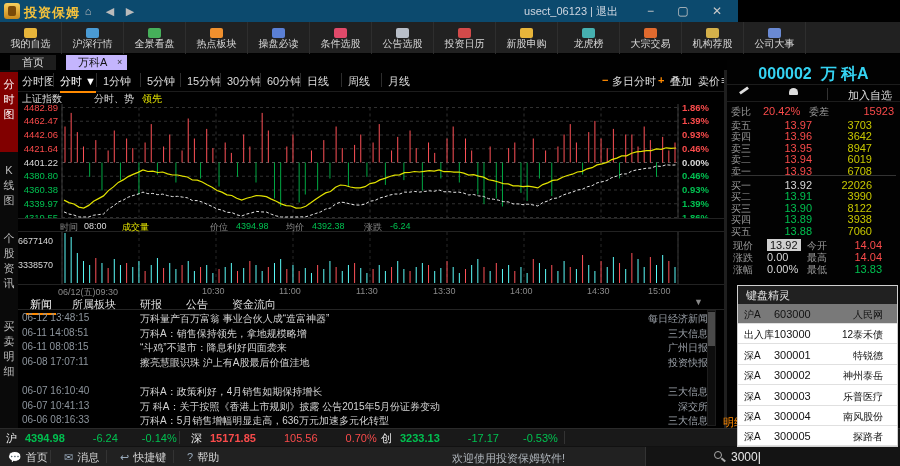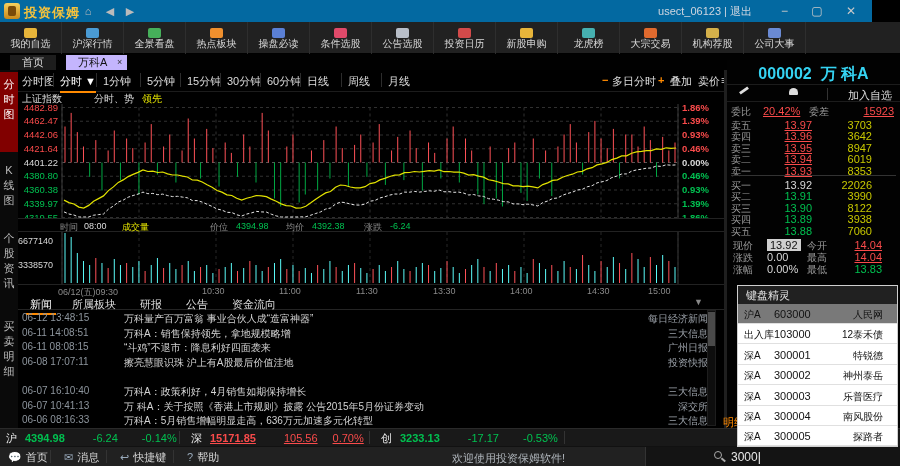--- a/index.html
+++ b/index.html
@@ -1,20 +1,20 @@
 <!DOCTYPE html>
 <html><head>
 <meta charset="utf-8">
 <style>
 * { margin:0; padding:0; box-sizing:border-box; }
 html,body { width:900px; height:466px; overflow:hidden; background:#000; font-family:"Liberation Sans",sans-serif; }
 #app { position:relative; width:900px; height:466px; background:#000; font-size:11px; color:#ccc; }
 .abs { position:absolute; }
 
-#titlebar { left:0; top:0; width:872px; height:22px; background:#0369a1; }
+#titlebar { left:0; top:0; width:738px; height:22px; background:#0c4a6e; }
 #logo { left:4px; top:3px; width:16px; height:16px; background:linear-gradient(#f7d05e,#c8881a); border-radius:3px; }
 #logo:after { content:""; position:absolute; left:4px; top:3px; width:8px; height:10px; background:#7a4a08; border-radius:2px; }
 #brand { left:24px; top:4px; color:#f5c23c; font-weight:bold; font-size:13px; letter-spacing:1px; }
 .navbtn { top:3px; width:16px; height:16px; color:#bbb; text-align:center; line-height:16px; font-size:11px; }
 #menu { left:140px; top:0; height:22px; display:flex; }
 .menuitem { height:22px; line-height:22px; padding:0 10px; color:#c9c9c9; font-size:11px; margin-right:2px; }
 .menuitem.active { background:#006fd8; color:#fff; }
 #userinfo { right:120px; top:4px; color:#cfd6e0; font-size:11px; }
 #winbtns { right:6px; top:4px; color:#c9c9c9; font-size:12px; letter-spacing:10px; }
 
@@ -51,40 +51,40 @@
 #volpane { left:18px; top:232px; width:706px; height:52px; }
 #timeaxis { left:18px; top:284px; width:706px; height:12px; border-top:1px solid #222; }
 .tl { top:1px; font-size:9px; color:#8a8a8a; white-space:nowrap; }
 
 #newstabs { left:18px; top:296px; width:706px; height:14px; border-bottom:1px solid #242424; }
 .ntab { top:1px; font-size:11px; color:#ddd; white-space:nowrap; }
 .ntab.active { color:#fff; border-bottom:2px solid #ff8a00; padding:0 4px 1px 4px; }
 #newslist { left:18px; top:310px; width:706px; height:118px; }
 .nrow { left:0; width:690px; height:14px; }
 .ntime { position:absolute; left:4px; top:1px; color:#8d959d; font-size:10px; }
-.ntitle { position:absolute; left:106px; top:1px; color:#d4d4d4; font-size:10px; width:470px; overflow:hidden; white-space:nowrap; }
+.ntitle { position:absolute; left:122px; top:1px; color:#d4d4d4; font-size:10px; width:470px; overflow:hidden; white-space:nowrap; }
 .nsrc { position:absolute; right:0px; top:1px; color:#9aa0a8; font-size:10px; }
 #newsscroll { left:707px; top:310px; width:9px; height:116px; background:#0e0e0e; border:1px solid #1e1e1e; }
 #newsthumb { left:708px; top:312px; width:7px; height:34px; background:#4a4a4a; }
 #filtericon { left:694px; top:297px; color:#888; font-size:9px; }
 
 #vdivider { left:724px; top:70px; width:3px; height:358px; background:#1f1f1f; }
 #rightpanel { left:727px; top:60px; width:173px; height:368px; background:#020202; }
 #rp-above { left:727px; top:54px; width:173px; height:6px; background:#010101; }
 #rptitle { left:0; top:4px; width:173px; text-align:center; color:#35d3f2; font-size:16px; font-weight:bold; white-space:nowrap; }
 #rpicons { left:0; top:24px; width:173px; height:18px; border-bottom:1px solid #1c1c1c; border-top:1px solid #1c1c1c; }
 .pencil { left:12px; top:4px; width:10px; height:3px; background:#ddd; transform:rotate(-35deg); }
 .bell { left:62px; top:3px; width:9px; height:7px; background:#ddd; border-radius:5px 5px 1px 1px; }
 #addwatch { right:8px; top:3px; color:#ddd; font-size:11px; }
 #rpiconsep { left:100px; top:3px; width:1px; height:12px; background:#333; }
 .qrow { left:0; width:173px; height:13px; }
 .qlab { position:absolute; left:4px; top:1px; color:#9a9a9a; font-size:10px; }
 .qpx { position:absolute; right:88px; top:1px; font-size:11px; }
 .qqty { position:absolute; right:28px; top:1px; font-size:11px; color:#c8c800; }
-.red { color:#fa4b4b;text-decoration:underline; } .grn { color:#00c050; } .wht { color:#d8d8d8; }
+.red { color:#fa4b4b; } .grn { color:#00c050; } .wht { color:#d8d8d8; }
 #ordsep { left:4px; width:165px; height:1px; background:#333; }
 .srow { left:2px; width:159px; height:13px;padding-left:17px; }
 .slab1 { position:absolute; left:4px; top:1px; color:#9a9a9a; font-size:10px; }
 .sval1 { position:absolute; left:38px; top:1px; font-size:11px; }
 .slab2 { position:absolute; left:78px; top:1px; color:#9a9a9a; font-size:10px; }
 .sval2 { position:absolute; right:6px; top:1px; font-size:11px; }
 .pricebox { background:#d0d0d0; color:#111 !important; padding:0 3px; }
 #mingxi { left:723px; top:415px; color:#ff8a00; font-size:11px; }
 
 #popup { left:737px; top:285px; width:161px; height:162px; background:#fff; border:1px solid #cfcfcf; z-index:50; }
@@ -611,21 +611,21 @@
           <span class="qqty">8947</span>
         </div>
         <div class="abs qrow" style="top: 92.2px;">
           <span class="qlab">卖二</span>
           <span class="qpx red">13.94</span>
           <span class="qqty">6019</span>
         </div>
         <div class="abs qrow" style="top: 103.6px;">
           <span class="qlab">卖一</span>
           <span class="qpx red">13.93</span>
-          <span class="qqty">8353</span>
+          <span class="qqty">6708</span>
         </div>
         <div class="abs" id="ordsep" style="top: 115px;"></div>
         <div class="abs qrow" style="top: 118px;">
           <span class="qlab">买一</span>
           <span class="qpx wht">13.92</span>
           <span class="qqty">22026</span>
         </div>
         <div class="abs qrow" style="top: 129.4px;">
           <span class="qlab">买二</span>
           <span class="qpx grn">13.91</span>
@@ -707,21 +707,21 @@
           <span class="ptype">深A</span>
           <span class="pcode">300005</span>
           <span class="pname">探路者</span>
         </div>
       </div>
   </div>
 
   <div class="abs" id="statusrow">
       <span class="abs sidx" style="left: 6px;"><span class="stag" style="margin-right: 8px;">沪</span><span class="grn" style="font-weight: bold;">4394.98</span><span class="grn" style="margin-left: 28px;">-6.24</span><span class="grn" style="margin-left: 24px;">-0.14%</span></span>
       <span class="abs ssep" style="left: 179px;"></span>
-      <span class="abs sidx" style="left: 191px;"><span class="stag" style="margin-right: 8px;">深</span><span class="red" style="font-weight: bold;">15171.85</span><span class="red" style="margin-left: 28px;">105.56</span><span class="red" style="margin-left: 15px;">0.70%</span></span>
+      <span class="abs sidx" style="left: 191px;"><span class="stag" style="margin-right: 8px;">深</span><span class="red" style="font-weight: bold;">15171.85</span><span class="red" style="margin-left: 28px;">105.56</span><span class="red" style="margin-left: 28px;">0.70%</span></span>
       <span class="abs ssep" style="left: 369px;"></span>
       <span class="abs sidx" style="left: 381px;"><span class="stag" style="margin-right: 8px;">创</span><span class="grn" style="font-weight: bold;">3233.13</span><span class="grn" style="margin-left: 28px;">-17.17</span><span class="grn" style="margin-left: 24px;">-0.53%</span></span>
       <span class="abs ssep" style="left: 564px;"></span>
     </div>
 
   <div class="abs" id="bottombar">
     <div id="bottomitems"></div>
     <div class="abs" id="welcome">欢迎使用投资保姆软件!</div>
     <div class="abs" id="searchbox">
       <div class="mag"></div>

